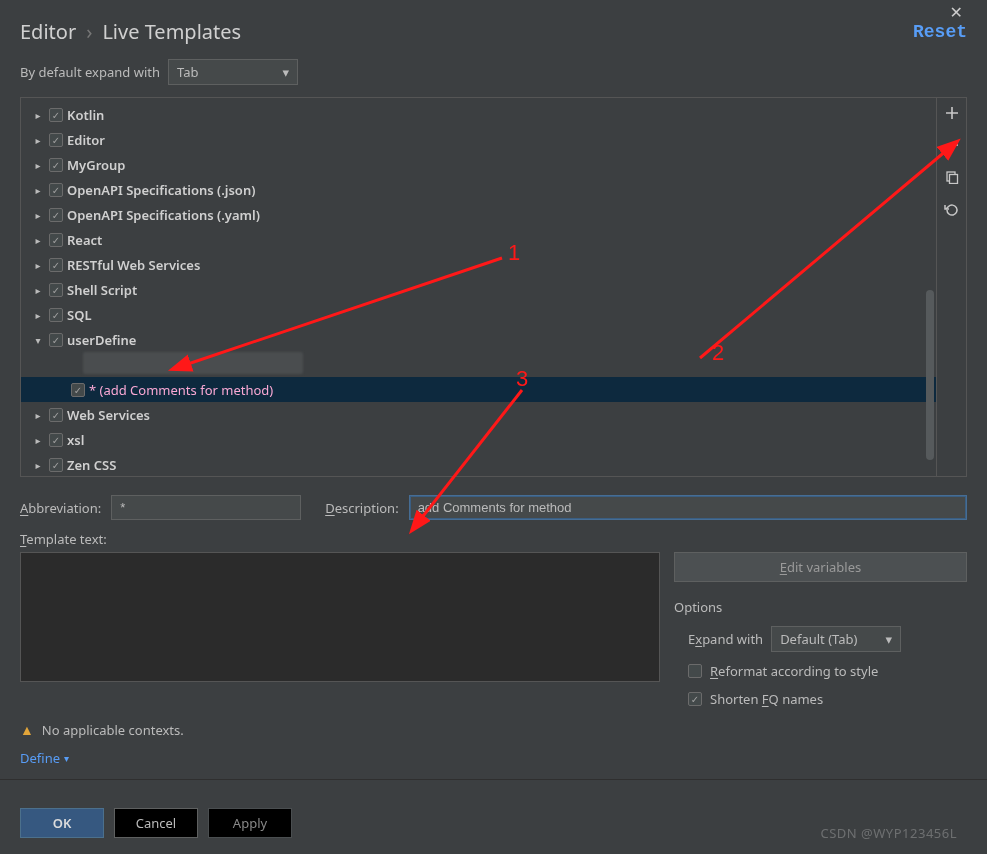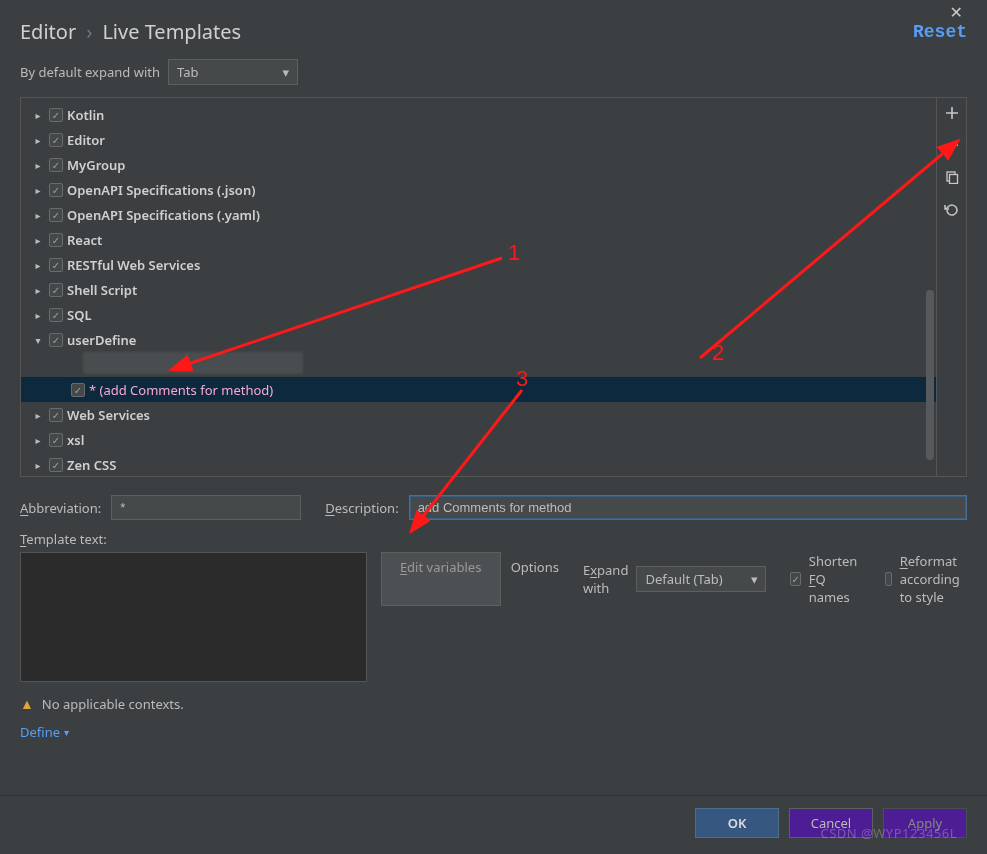--- a/index.html
+++ b/index.html
@@ -105,38 +105,38 @@
   .input {
     background: var(--input-bg); border: 1px solid #5e6060; color: var(--text);
     padding: 4px 8px; font-size: 13px;
   }
   .input.focus { border: 1px solid var(--input-focus-border); box-shadow: 0 0 0 1px #3a5e82 inset; }
 
   .template-area { display: flex; gap: 14px; align-items: flex-start; }
   .template-text {
     width: 640px; height: 130px; background: #2b2b2b; border: 1px solid #555;
   }
-  .right-col { flex: 1; display: flex; flex-direction: row; gap: 10px; }
+  .right-col { flex: 1; display: flex; flex-direction: column; gap: 10px; }
   .btn {
     background: #4c5052; border: 1px solid #5e6060; color: #9a9a9a; padding: 5px 12px; cursor: default;
     text-align: center; min-width: 120px;
   }
   .options-title { color: var(--text); margin-top: 6px; }
   .opt-row { display: flex; align-items: center; gap: 8px; padding-left: 14px; }
 
   .ctx-row { display: flex; align-items: center; gap: 8px; padding-top: 2px; }
   .warn-icon { color: var(--warn); font-size: 14px; }
   .define { color: var(--link); cursor: pointer; display: inline-flex; align-items: center; gap: 4px;}
 
   .footer {
-    margin-top: auto; display: flex; justify-content: flex-end; gap: 10px;
-    padding: 12px 20px 16px 20px; border-top: 1px solid #2f2f2f; background: #3c3f41;
+    margin-top: auto; display: flex; justify-content: flex-start; gap: 10px;
+    padding: 28px 20px 16px 20px; border-top: 1px solid #2f2f2f; background: #3c3f41;
   }
   .btn-footer {
-    min-width: 84px; padding: 5px 16px; border: 1px solid #5e6060; background: #4c1d95;
+    min-width: 84px; padding: 5px 16px; border: 1px solid #5e6060; background: #000000;
     color: var(--text); cursor: pointer; text-align:center;
   }
   .btn-footer.primary { background: var(--btn-primary); border-color: var(--btn-primary-border); color: #dcdcdc; font-weight:600;}
   .btn-footer.ghost { color: #888; border-color: #4a4e50; }
 
   
   .ann { position: absolute; color: var(--annotation); font-size: 22px; font-weight: 400; pointer-events: none; font-family: Arial, sans-serif;}
   svg.ann-svg { position: absolute; left:0; top:0; pointer-events: none; }
 
   .watermark {
@@ -290,26 +290,26 @@
           <div class="btn"><span class="u">E</span>dit variables</div>
           <div class="options-title">Options</div>
           <div class="opt-row">
             <span class="lbl">E<span class="u">x</span>pand with</span>
             <div class="select-box" style="min-width:130px">
               <span>Default (Tab)</span>
               <span>▾</span>
             </div>
           </div>
           <div class="opt-row">
+            <span class="check"></span>
+            <span class="lbl"><span class="u">R</span>eformat according to style</span>
+          </div>
+          <div class="opt-row">
             <span class="check on"></span>
             <span class="lbl">Shorten <span class="u">F</span>Q names</span>
-          </div>
-          <div class="opt-row">
-            <span class="check"></span>
-            <span class="lbl"><span class="u">R</span>eformat according to style</span>
           </div>
         </div>
       </div>
     </div>
 
     <div class="ctx-row">
       <span class="warn-icon">▲</span>
       <span>No applicable contexts.</span>
     </div>
     <div class="define">

